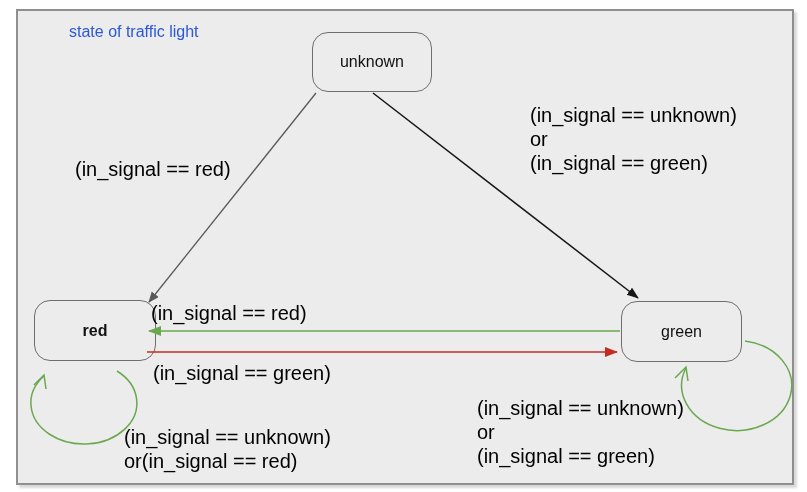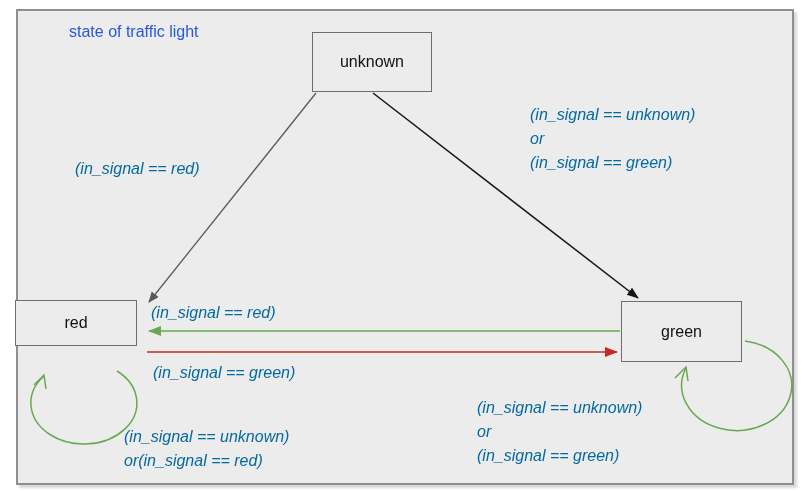--- a/index.html
+++ b/index.html
@@ -12,30 +12,30 @@
     box-sizing:border-box;border:2px solid var(--frame_border);
     background:var(--background);
     box-shadow:3px 3px 2px rgba(0,0,0,0.15);
   }
   .title{
     position:absolute;left:25px;top:21px;
     font-size:16px;line-height:22px;color:var(--title);margin-left:44px;
   }
   .state{
     position:absolute;box-sizing:border-box;
-    border:1px solid var(--state_border);border-radius:0;
+    border:1px solid var(--state_border);border-radius:16px;
     background:var(--background);
     display:flex;align-items:center;justify-content:center;
     font-size:16px;color:#111111;
   }
   #state-unknown{left:312px;top:32px;width:120px;height:60px;}
-  #state-red{left:15px;top:300px;width:122px;height:46px;}
+  #state-red{left:34px;top:300px;width:122px;height:61px;font-weight:bold;}
   #state-green{left:621px;top:301px;width:121px;height:61px;text-align:right;}
   .edges{position:absolute;left:0;top:0;pointer-events:none;}
-  .lbl{position:absolute;font-size:16px;line-height:24px;color:#0369a1;white-space:nowrap;font-style:italic;}
+  .lbl{position:absolute;font-size:20px;line-height:24px;color:#000000;white-space:nowrap;}
   #lbl-unk-red{left:75px;top:157px;}
   #lbl-unk-green{left:530px;top:103px;}
   #lbl-green-red{left:151px;top:301px;}
   #lbl-red-green{left:153px;top:361px;}
   #lbl-red-self{left:124px;top:425px;}
   #lbl-green-self{left:477px;top:396px;}
   .stroke-green{stroke:var(--green);fill:none;}
   .stroke-red{stroke:var(--red);fill:none;}
   .stroke-gray{stroke:var(--gray_edge);fill:none;}
   .stroke-black{stroke:var(--black_edge);fill:none;}

